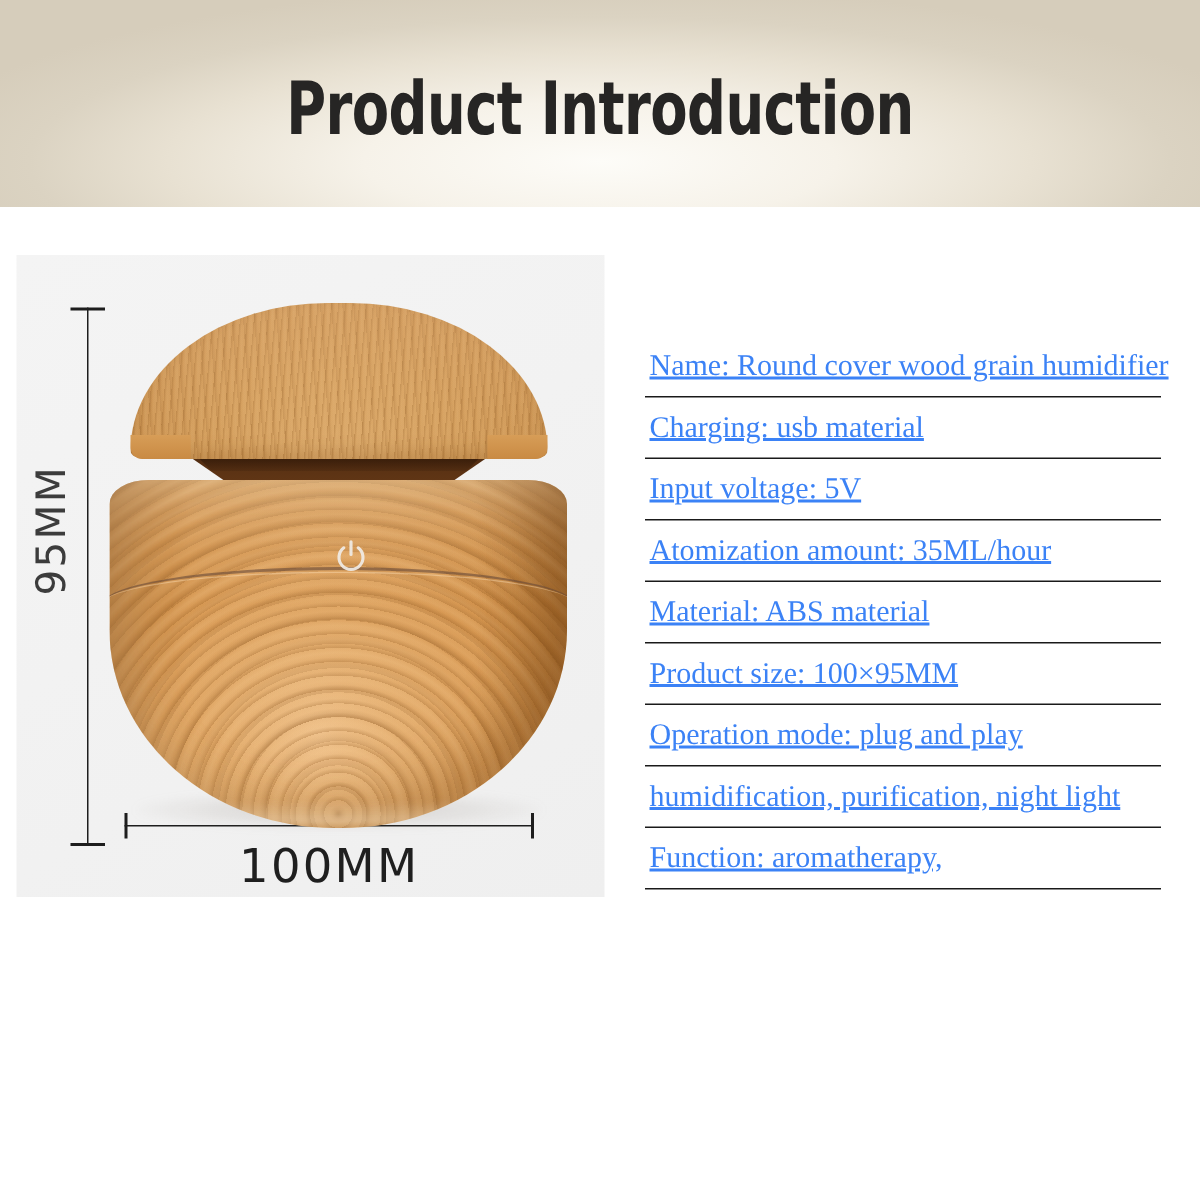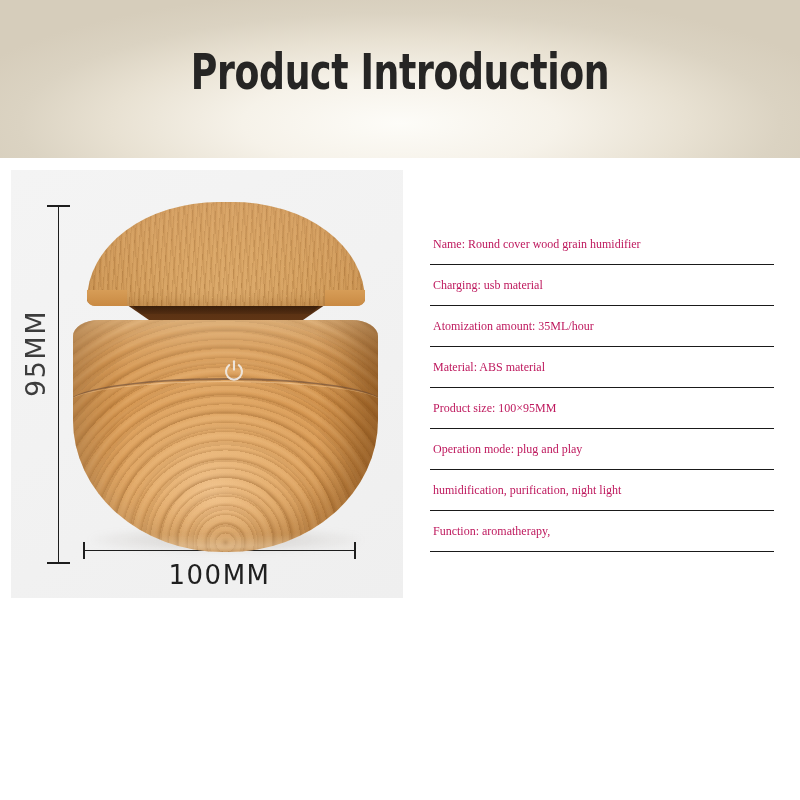--- a/index.html
+++ b/index.html
@@ -15,21 +15,21 @@
     overflow: hidden;
     position: relative;
   }
 
   
   #header-banner {
     position: absolute;
     left: 0;
     top: 0;
     width: 800px;
-    height: 158px;
+    height: 138px;
     background:
       radial-gradient(ellipse 58% 85% at 50% 78%,
         #fdfcf8 0%,
         #f6f2e9 34%,
         #e8e1d2 62%,
         #dbd3c2 82%,
         #d6cdbb 100%);
     overflow: hidden;
   }
   #header-title {
@@ -120,21 +120,21 @@
     width: 1.6px;
     height: 17px;
   }
   #dim-h-label {
     position: absolute;
     left: 72px;
     top: 390px;
     width: 273px;
     text-align: center;
     font-family: "DejaVu Sans", sans-serif;
-    font-size: 26px;
+    font-size: 31px;
     letter-spacing: 1.5px;
     color: #1f1f1f;
     white-space: nowrap;
   }
 
   
   #humidifier {
     position: absolute;
     left: 62px;
     top: 32px;
@@ -331,25 +331,26 @@
   }
   .spec-row {
     position: relative;
     height: 40px;
     border-bottom: 1.3px solid #1a1a1a;
     display: flex;
     align-items: center;
   }
   .spec-text {
     font-family: "Liberation Serif", serif;
-    font-size: 12px;
-    color: #be185d;
+    font-size: 20px;
+    color: #3b82f6;
     line-height: 1.2;
     padding-left: 3px;
     white-space: nowrap;
+    text-decoration: underline;
   }
 </style>
 </head>
 <body>
 
 <div id="header-banner">
   <div id="header-title">Product Introduction</div>
 </div>
 
 <div id="product-panel">
@@ -397,20 +398,23 @@
 </div>
 
 <div id="spec-list">
   <div class="spec-row">
     <span class="spec-text">Name: Round cover wood grain humidifier</span>
   </div>
   <div class="spec-row">
     <span class="spec-text">Charging: usb material</span>
   </div>
   <div class="spec-row">
+    <span class="spec-text">Input voltage: 5V</span>
+  </div>
+  <div class="spec-row">
     <span class="spec-text">Atomization amount: 35ML/hour</span>
   </div>
   <div class="spec-row">
     <span class="spec-text">Material: ABS material</span>
   </div>
   <div class="spec-row">
     <span class="spec-text">Product size: 100×95MM</span>
   </div>
   <div class="spec-row">
     <span class="spec-text">Operation mode: plug and play</span>

